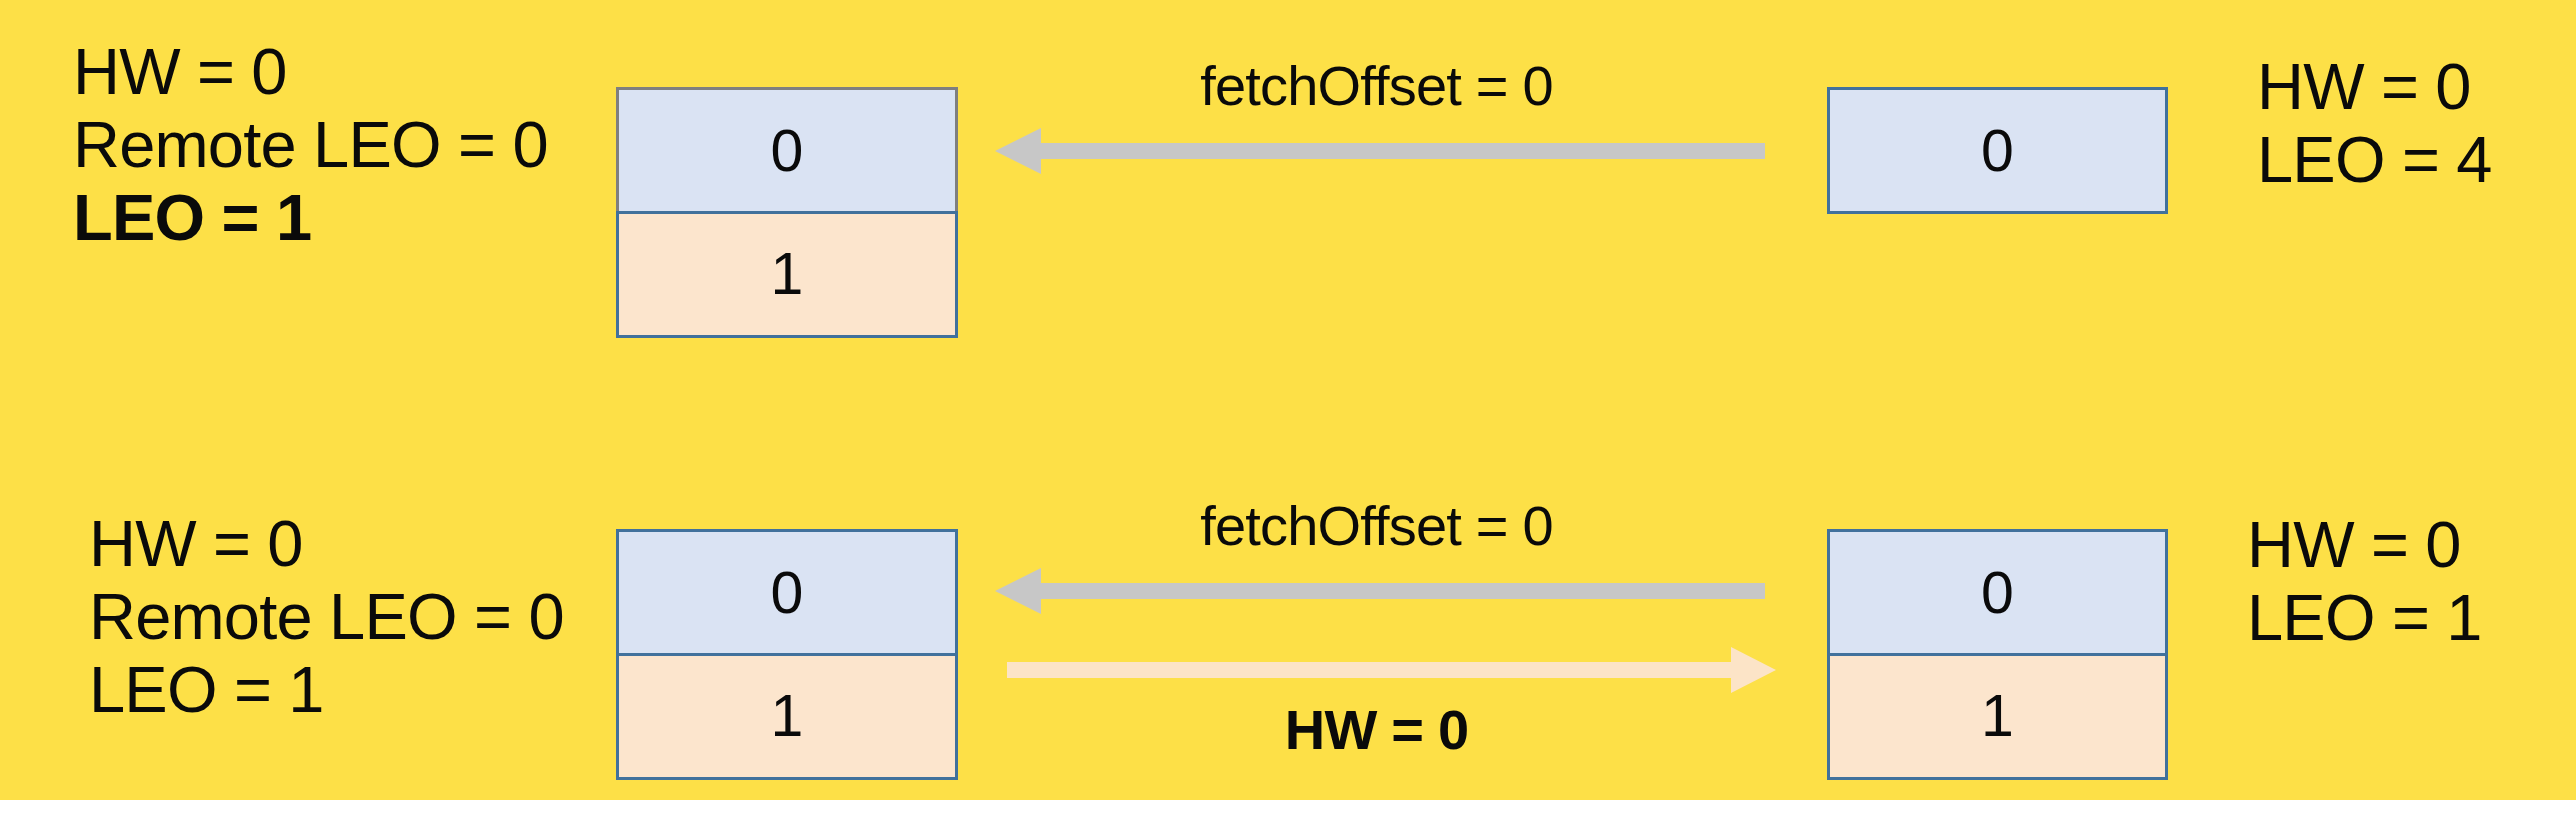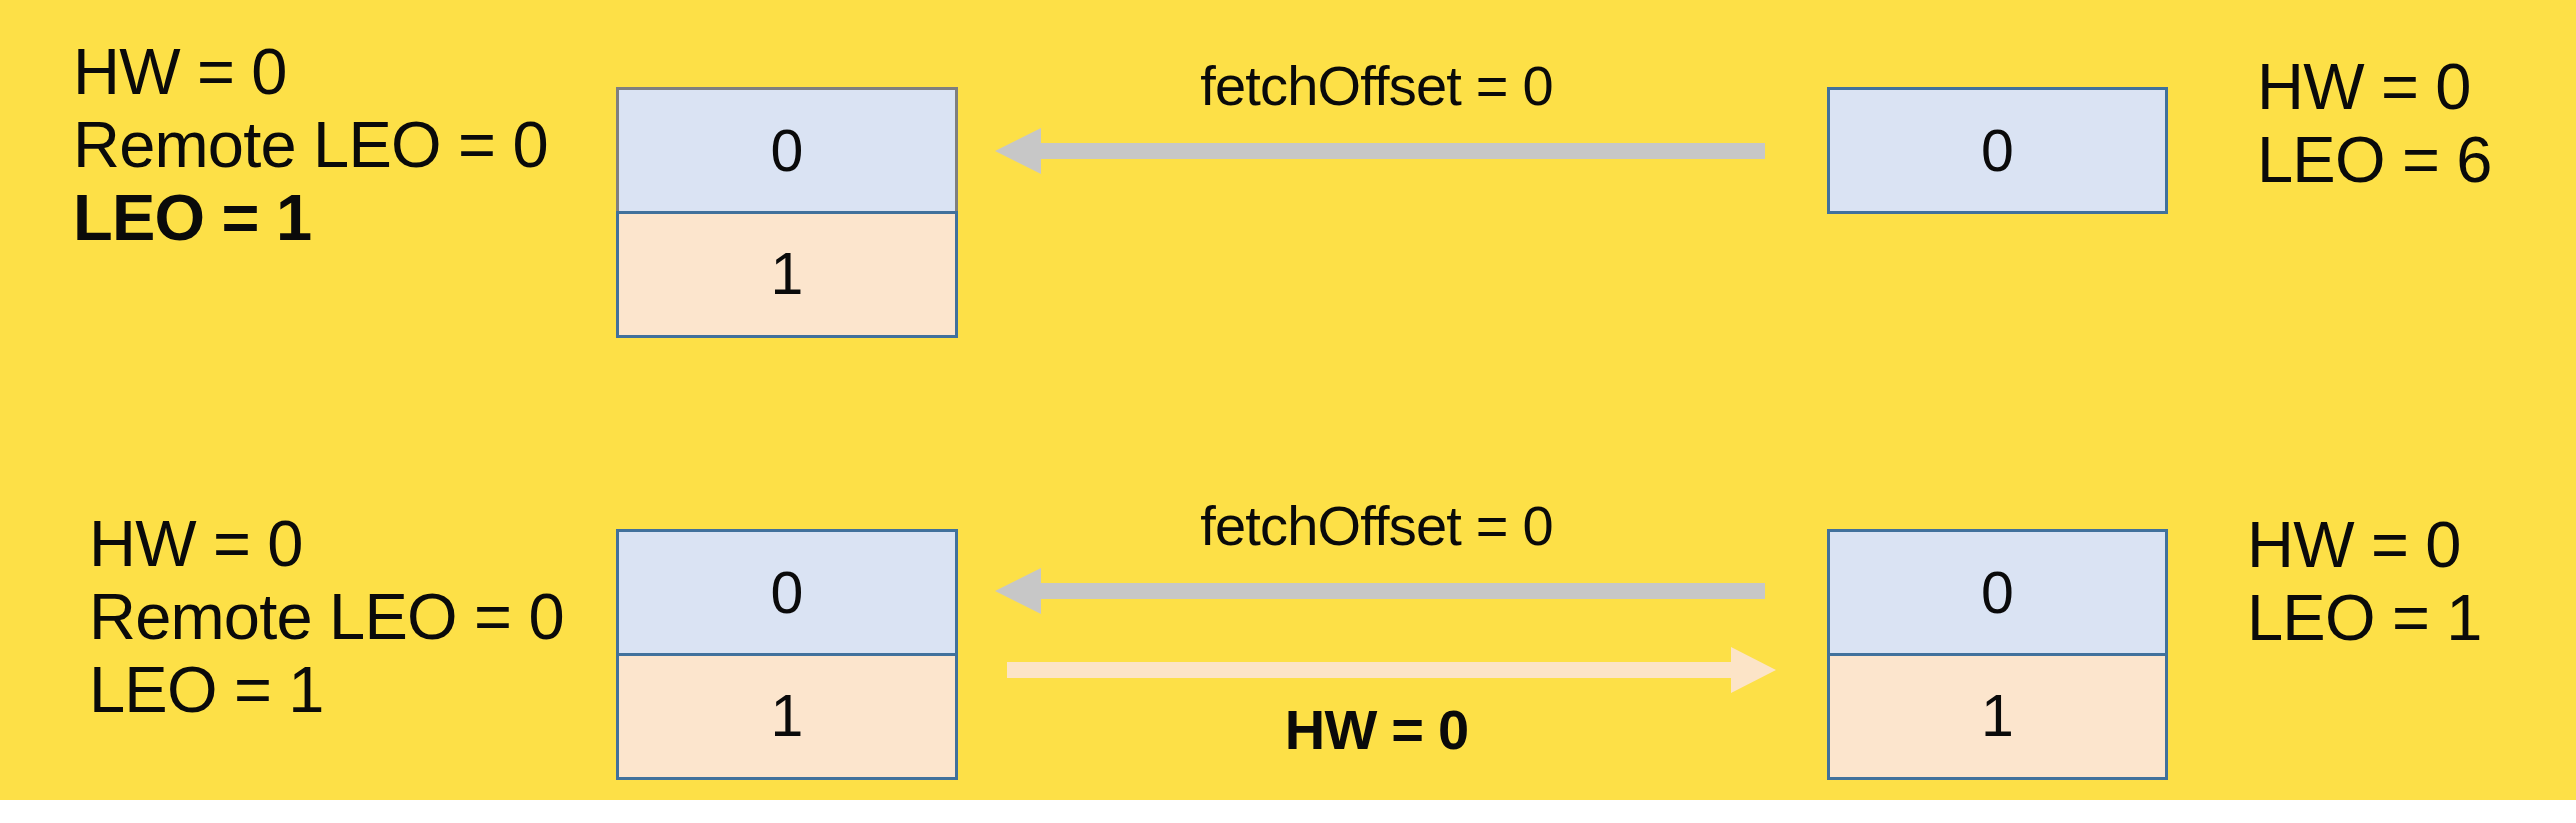--- a/index.html
+++ b/index.html
@@ -93,21 +93,21 @@
   </div>
 
   <div class="logbox" style="left:1827px;top:87px;width:341px;">
     <div class="cell">
       <span>0</span>
     </div>
   </div>
 
   <div class="state-text" style="left:2257px;top:50px;">
     <div class="line">HW = 0</div>
-    <div class="line">LEO = 6</div>
+    <div class="line">LEO = 4</div>
   </div>
 
   <div class="state-text" style="left:89px;top:507px;">
     <div class="line">HW = 0</div>
     <div class="line">Remote LEO = 0</div>
     <div class="line">LEO = 1</div>
   </div>
 
   <div class="logbox" style="left:616px;top:529px;width:342px;">
     <div class="cell">

